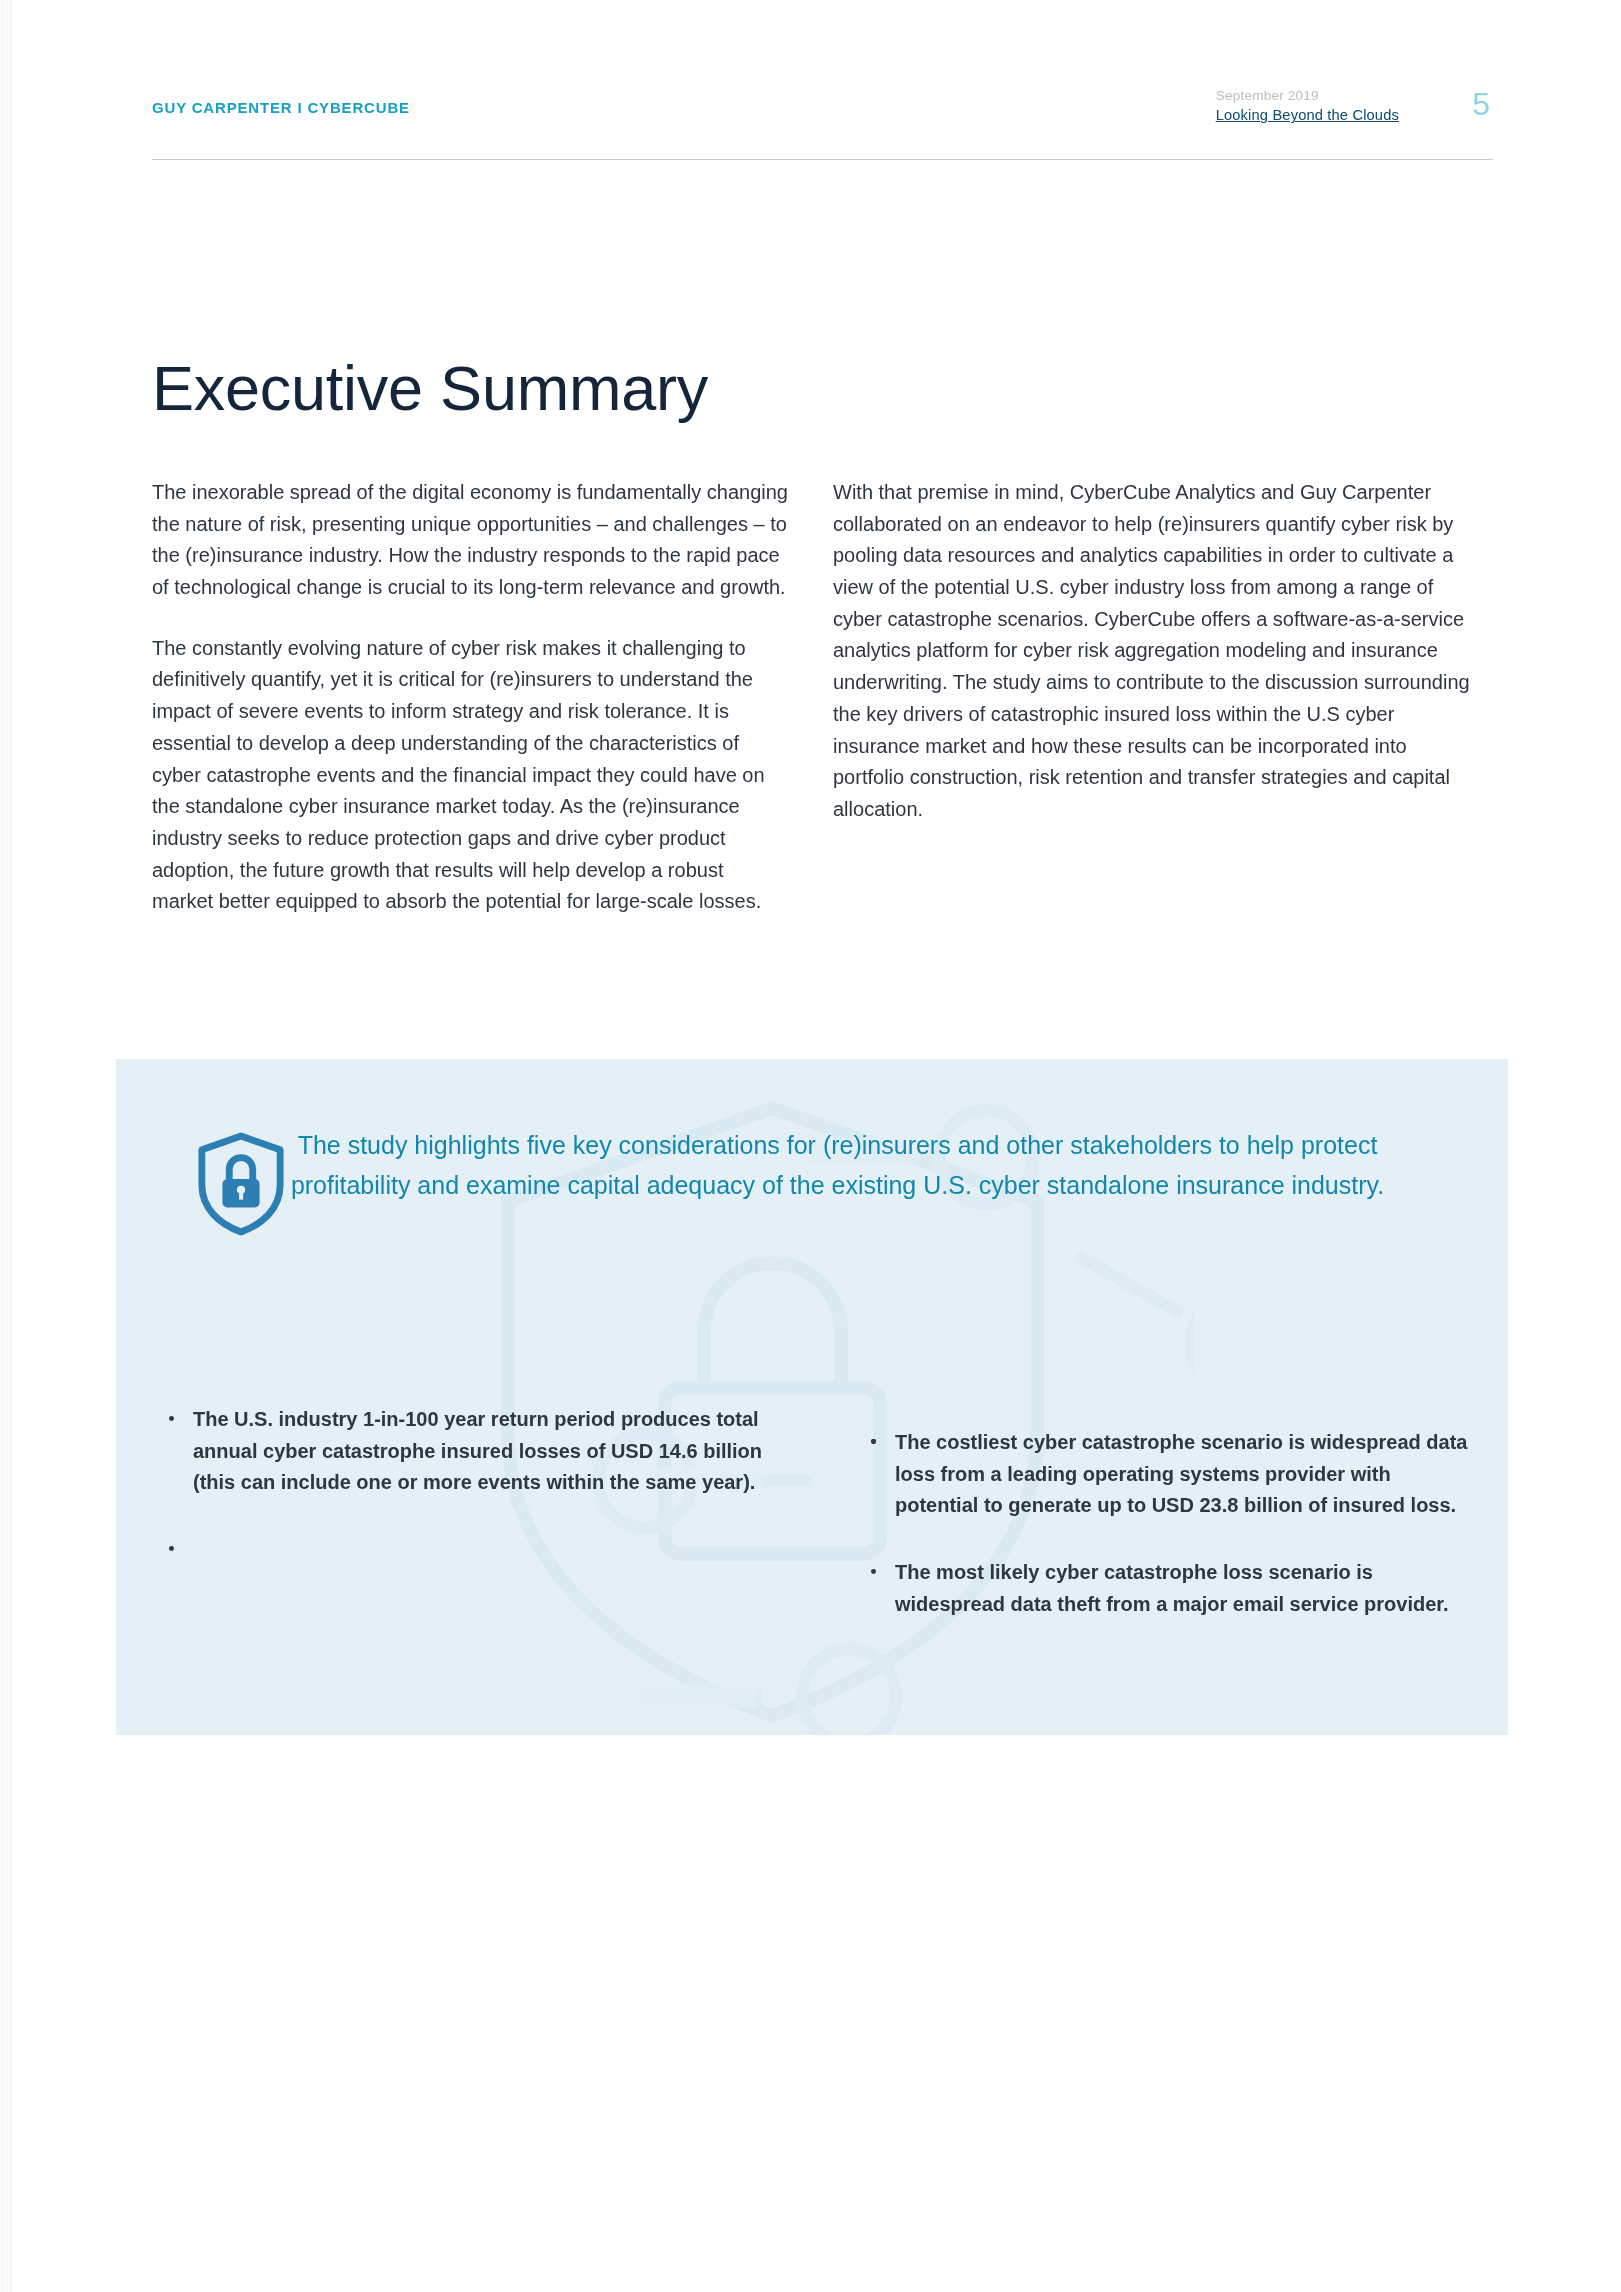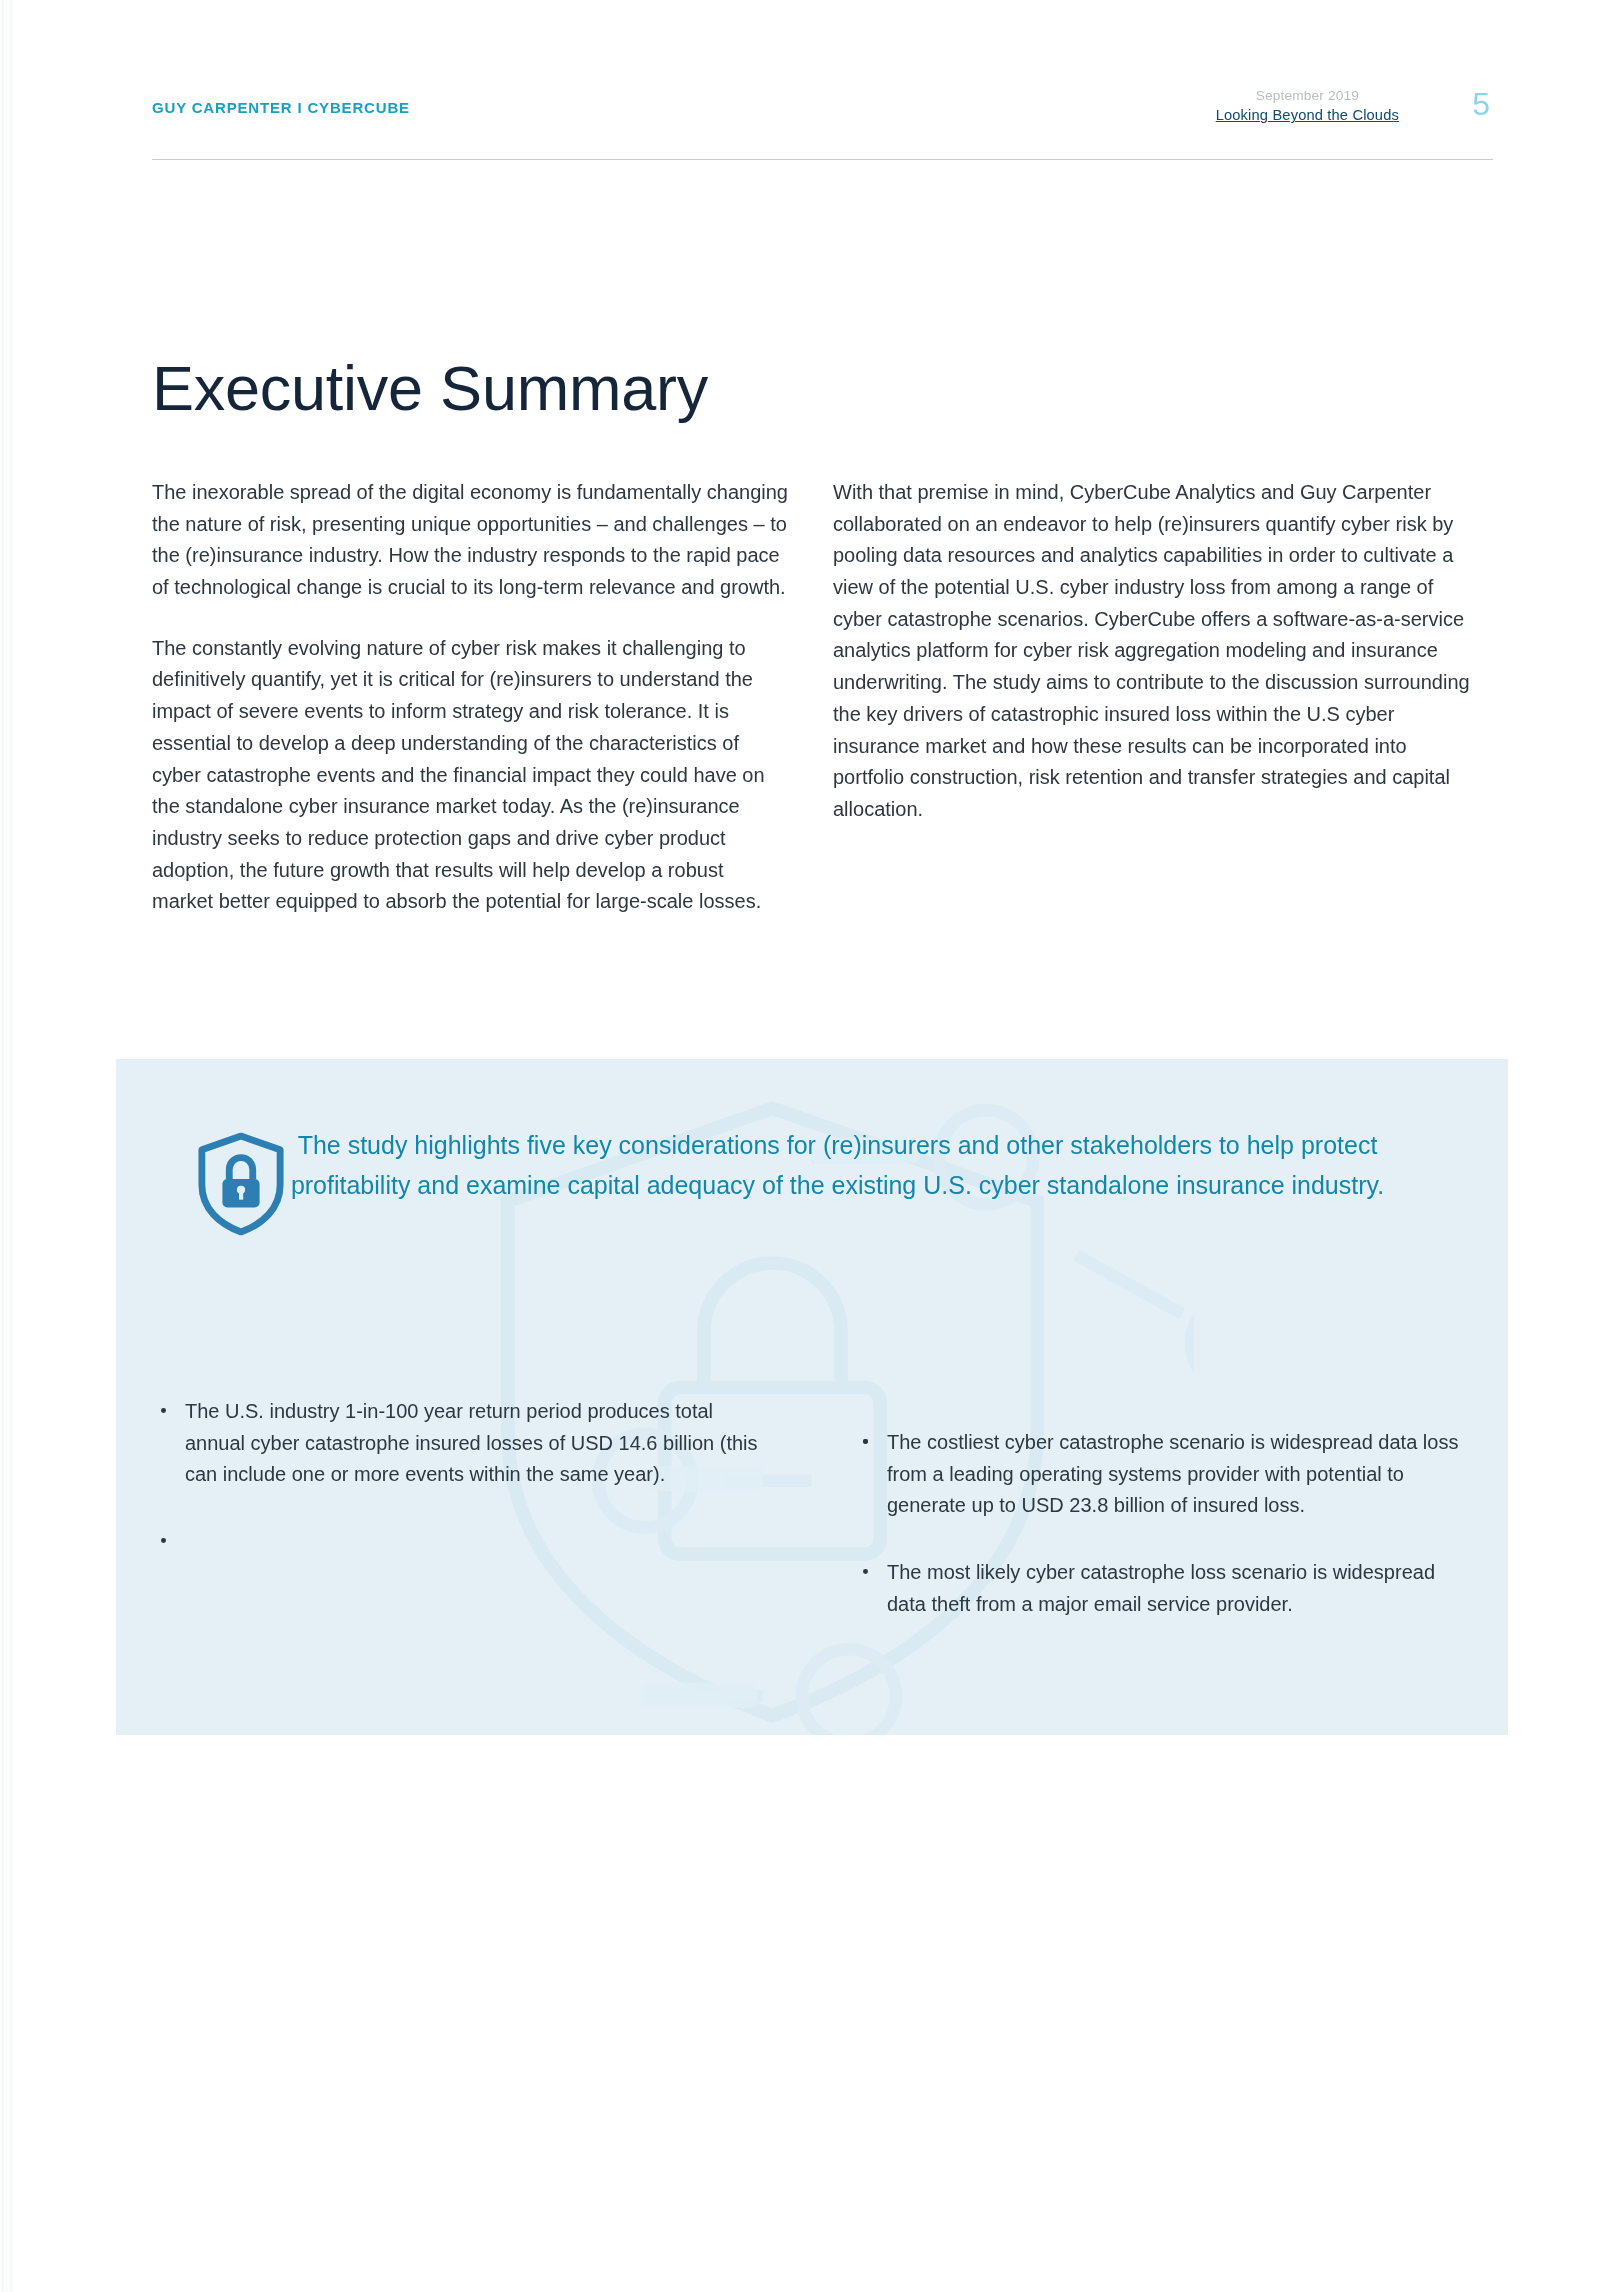--- a/index.html
+++ b/index.html
@@ -45,21 +45,21 @@
     position: absolute;
     left: 0; top: 12.7px;
     font-size: 15px;
     letter-spacing: .055em;
     color: #18a0c0;
     font-weight: 600;
   }
   .header-right {
     position: absolute;
     right: 91px; top: 0;
-    text-align: center;
+    text-align: left;
     line-height: 1.42;
   }
   .header-right .hr-line1 {
     font-size: 13.7px;
     color: #b9bec4;
     letter-spacing: .01em;
   }
   .header-right .hr-line2 {
     font-size: 14.7px;
     color: #0c4a6e;
@@ -158,23 +158,24 @@
   }
   .cc {
     position: absolute;
     top: 0;
     width: 627px;
   }
   .cc-left  { left: 0; }
   .cc-right { left: 702px; }
 
   ul.bullets {
-    margin: 4px;
+    margin: 12px;
     padding: 0;
     list-style: none;
+    font-weight: bold;
   }
   ul.bullets li {
     position: relative;
     padding-left: 30px;
     margin-bottom: 35px;
     font-size: 20px;
     line-height: 1.585;
     color: #2d3740;
   }
   ul.bullets li:last-child { margin-bottom: 0; }

